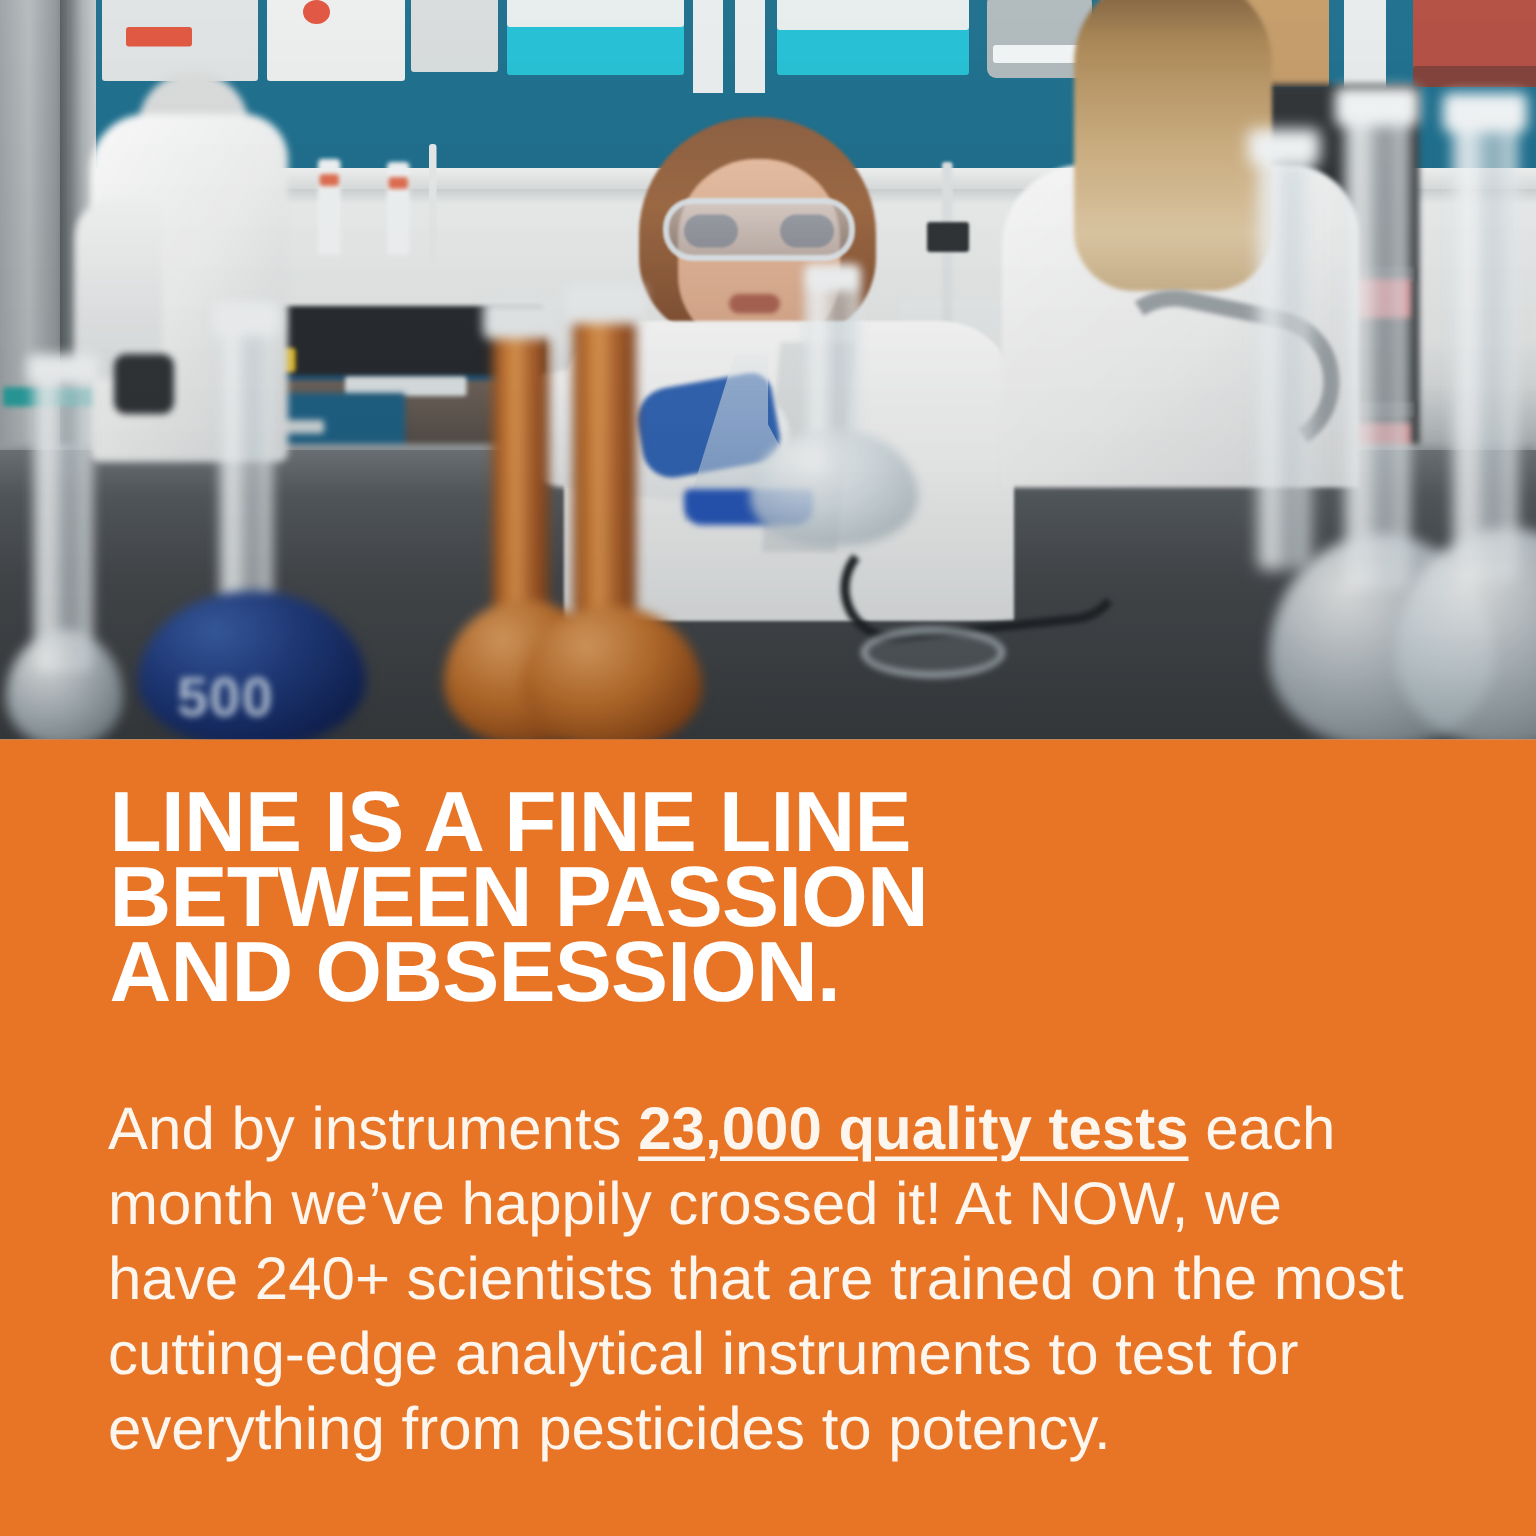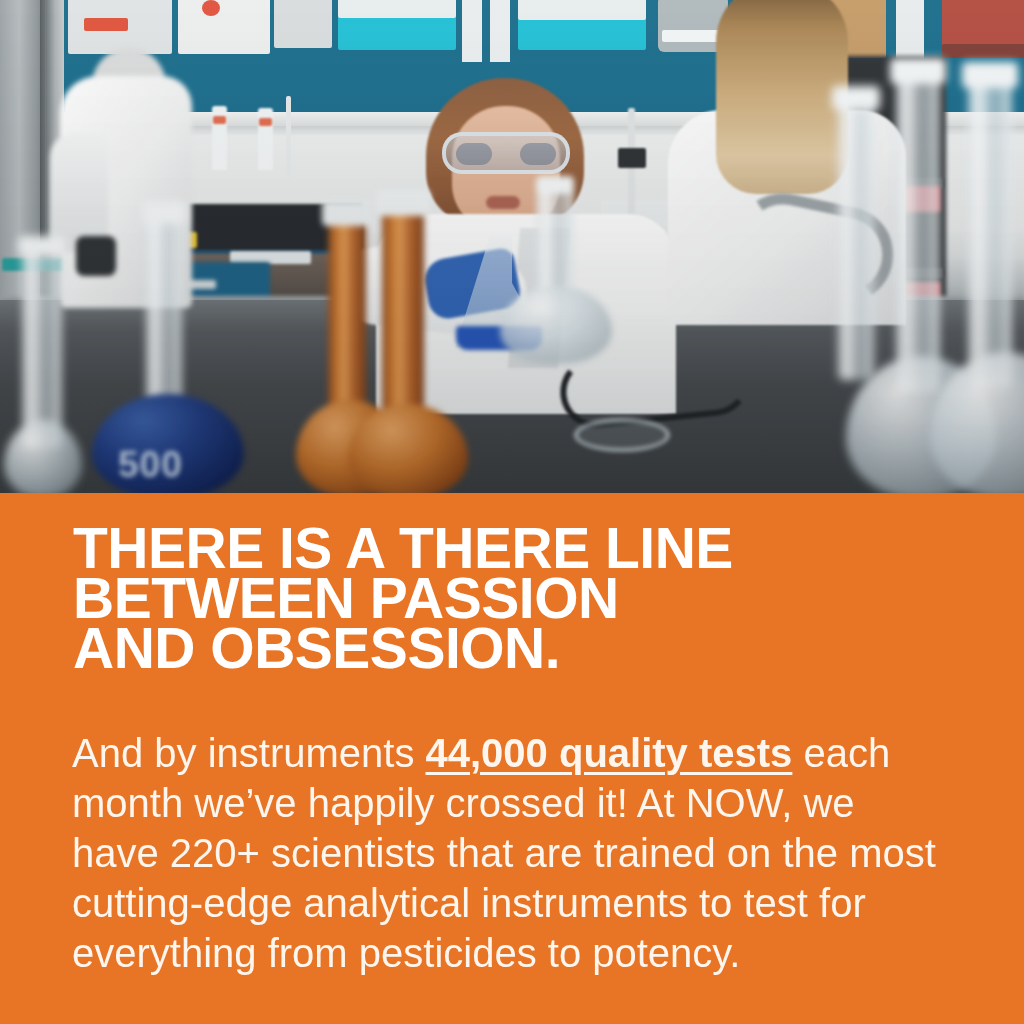--- a/index.html
+++ b/index.html
@@ -532,22 +532,22 @@
     </div>
     <div class="fg" style="filter:blur(5px);">
       <div class="flask-neck clear-neck" style="left:838px; top:100px; width:36px; height:280px;"></div>
       <div class="cap" style="left:832px; top:86px; width:48px; height:24px;"></div>
     </div>
 
     <div class="photo-grade"></div>
   </div>
 
   <div class="panel">
-    <h1 class="headline">THERE IS A THERE LINE
+    <h1 class="headline">LINE IS A FINE LINE
 BETWEEN PASSION
 AND OBSESSION.</h1>
 
     <p class="body-copy">
-      <span>And by instruments </span><span class="hl">44,000 quality tests</span><span> each month we’ve happily crossed it! At NOW, we have 220+ scientists that are trained on the most cutting-edge analytical instruments to test for everything from pesticides to potency.</span>
+      <span>And by instruments </span><span class="hl">23,000 quality tests</span><span> each month we’ve happily crossed it! At NOW, we have 240+ scientists that are trained on the most cutting-edge analytical instruments to test for everything from pesticides to potency.</span>
     </p>
   </div>
 
 </div>
 
 </body></html>

